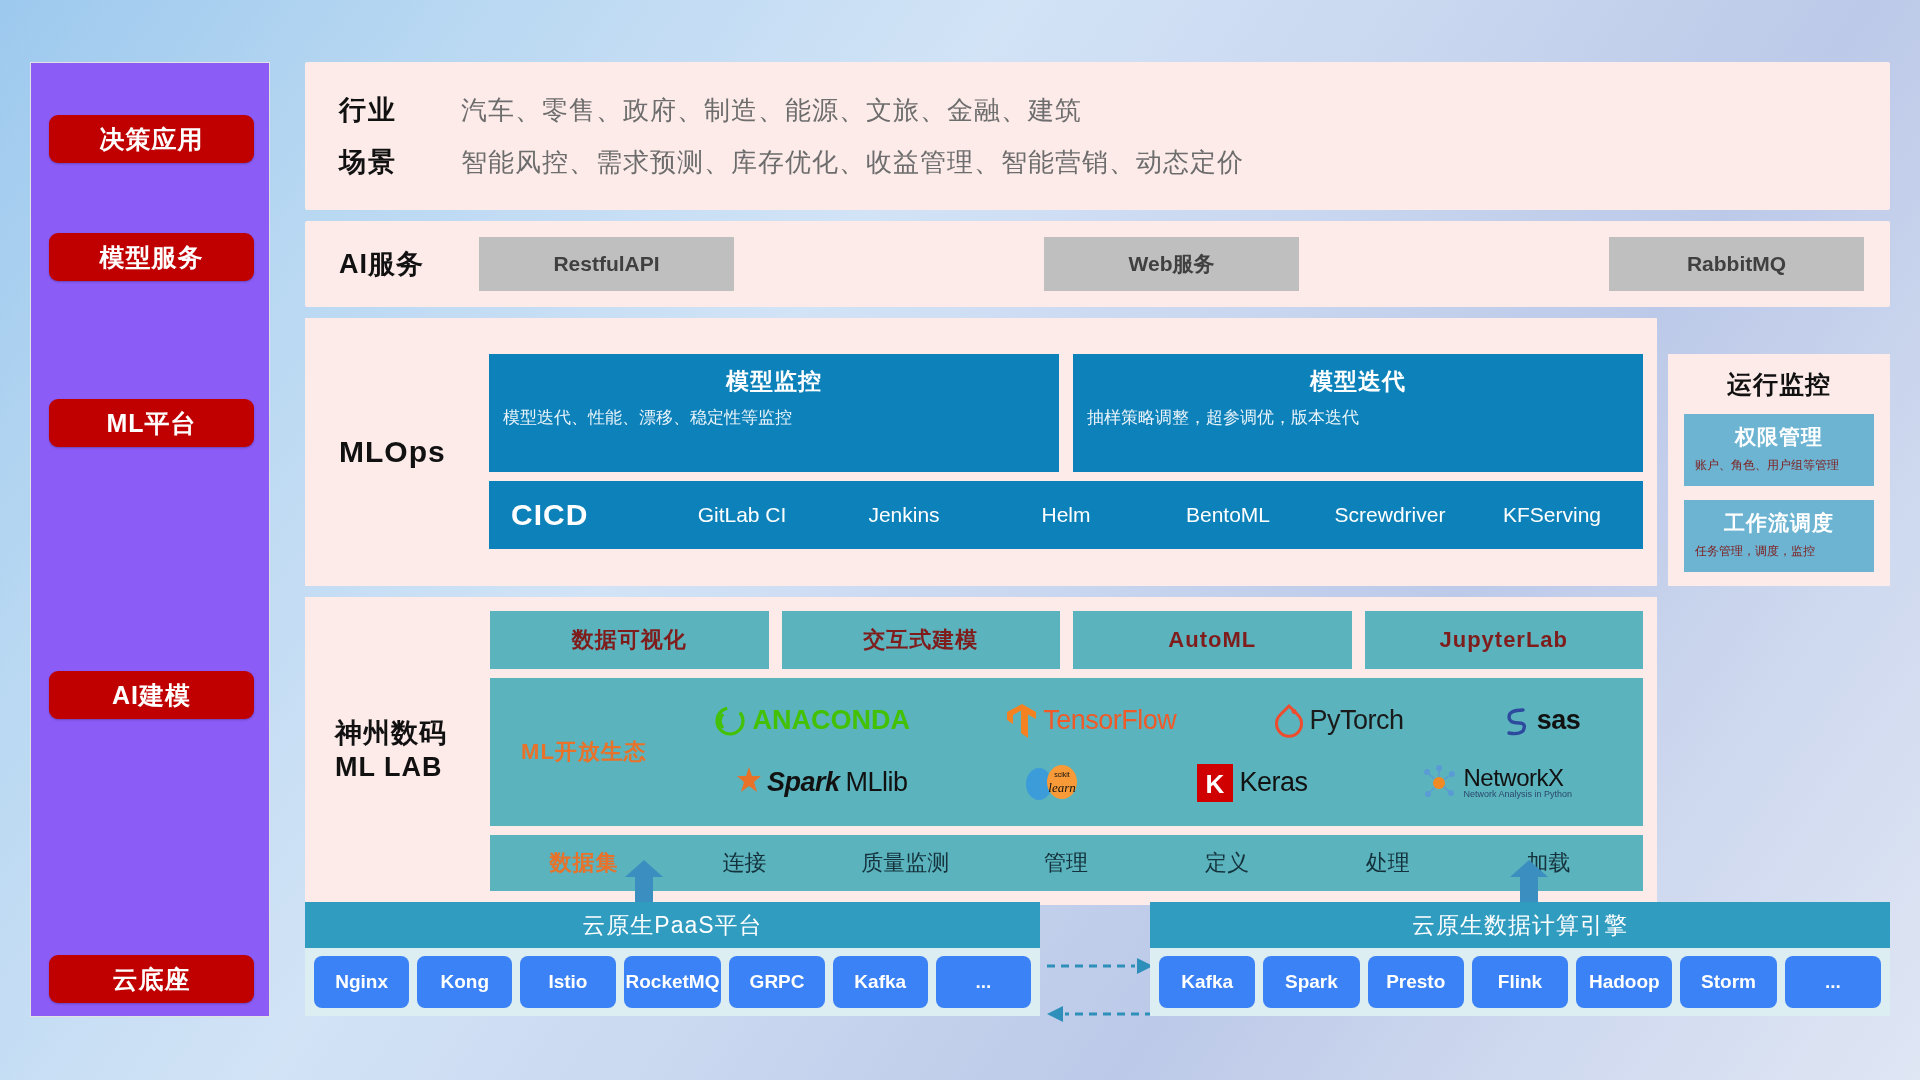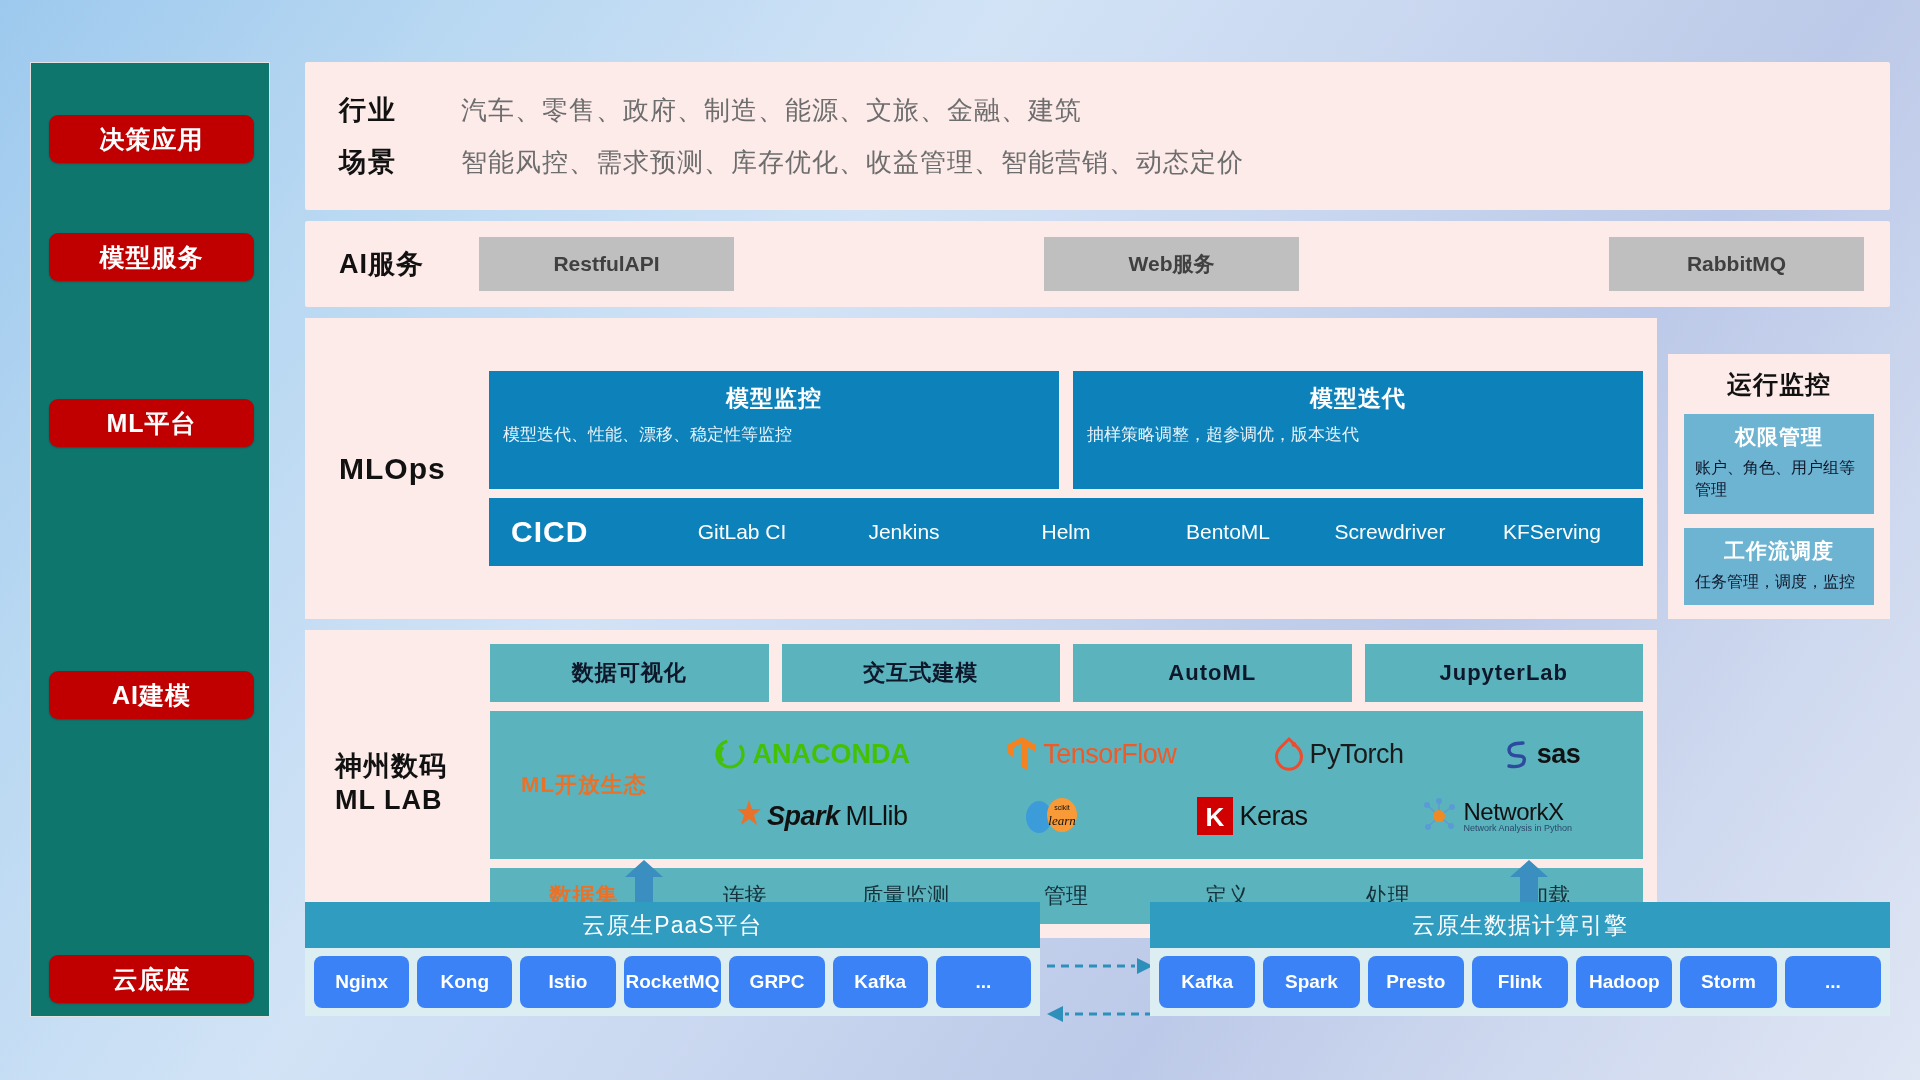--- a/index.html
+++ b/index.html
@@ -12,21 +12,21 @@
     background: linear-gradient(125deg,
         #9dc9ee 0%, #b9d8f2 18%, #d2e3f6 38%,
         #c9d6ef 55%, #bcc9e8 70%, #cfd9ef 85%, #dfe6f4 100%);
     position: relative;
   }
 
   
   #rail {
     position: absolute; left: 30px; top: 62px;
     width: 240px; height: 955px;
-    background: #0f766e;
+    background: #8b5cf6;
     border: 1px solid #e2e2e2;
   }
   .rail-btn {
     position: absolute; left: 18px; width: 205px; height: 48px;
     background: #c00000; border-radius: 9px;
     color: #fff; font-size: 25px; font-weight: bold;
     display: flex; align-items: center; justify-content: center;
     letter-spacing: 1px;
     box-shadow: 0 1px 2px rgba(0,0,0,.25);
   }
@@ -114,37 +114,37 @@
   }
   .mon-card {
     background: #6cb4d2; color: #fff;
     padding: 9px 11px 12px 11px; margin-bottom: 14px; text-align: left;
   }
   .mon-card:last-child { margin-bottom: 0; }
   .mon-card h4 {
     font-size: 21px; font-weight: bold; text-align: center;
     margin-bottom: 6px; letter-spacing: 1px;
   }
-  .mon-card p { font-size: 16px; line-height: 1.4; color: #0f172a; }
+  .mon-card p { font-size: 12px; line-height: 1.4; color: #7f1d1d; }
 
   
   #row-model { display: flex; gap: 11px; margin-bottom: 11px; }
   #band-model {
     background: #fcebe9; width: 1352px;
     padding: 14px 14px 14px 30px; display: flex; align-items: center;
   }
   #band-model .sec-label {
     width: 155px; font-size: 27px; line-height: 1.25; flex: none;
   }
   .model-stack { flex: 1; }
   .tool-row { display: flex; gap: 13px; margin-bottom: 9px; }
   .tool-box {
     flex: 1; height: 58px; background: #5bb3bd;
     display: flex; align-items: center; justify-content: center;
-    color: #0f172a; font-size: 22px; font-weight: bold; letter-spacing: 1px; text-align: center;
+    color: #7f1d1d; font-size: 22px; font-weight: bold; letter-spacing: 1px; text-align: center;
   }
   .eco-row {
     background: #5bb3bd; display: flex; align-items: center;
     padding: 10px 14px; margin-bottom: 9px; min-height: 148px;
   }
   .eco-label {
     width: 160px; flex: none; color: #e8722a;
     font-size: 22px; font-weight: bold; letter-spacing: 1px; text-align: center;
   }
   .eco-logos { flex: 1; }

